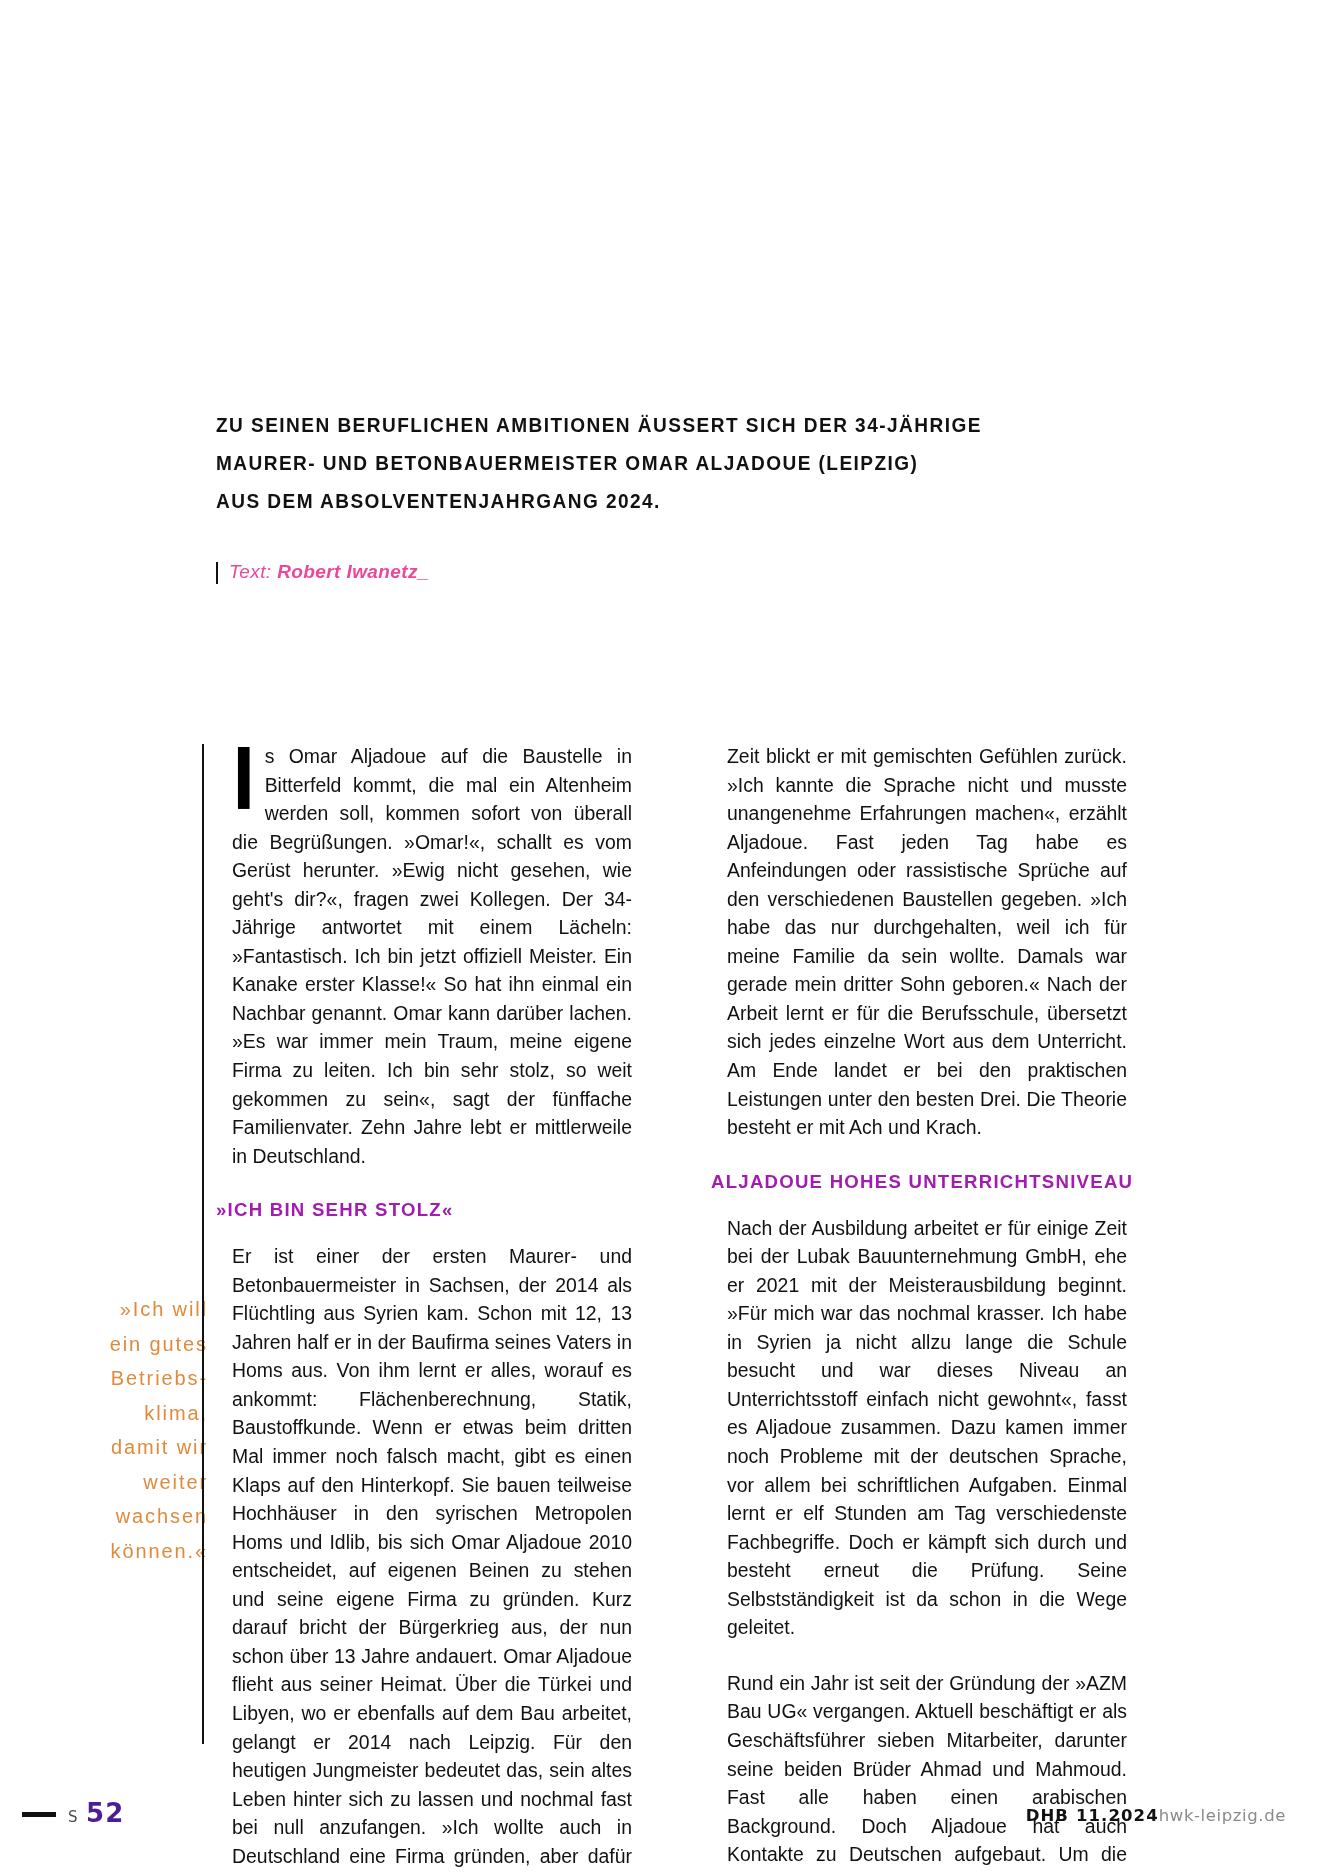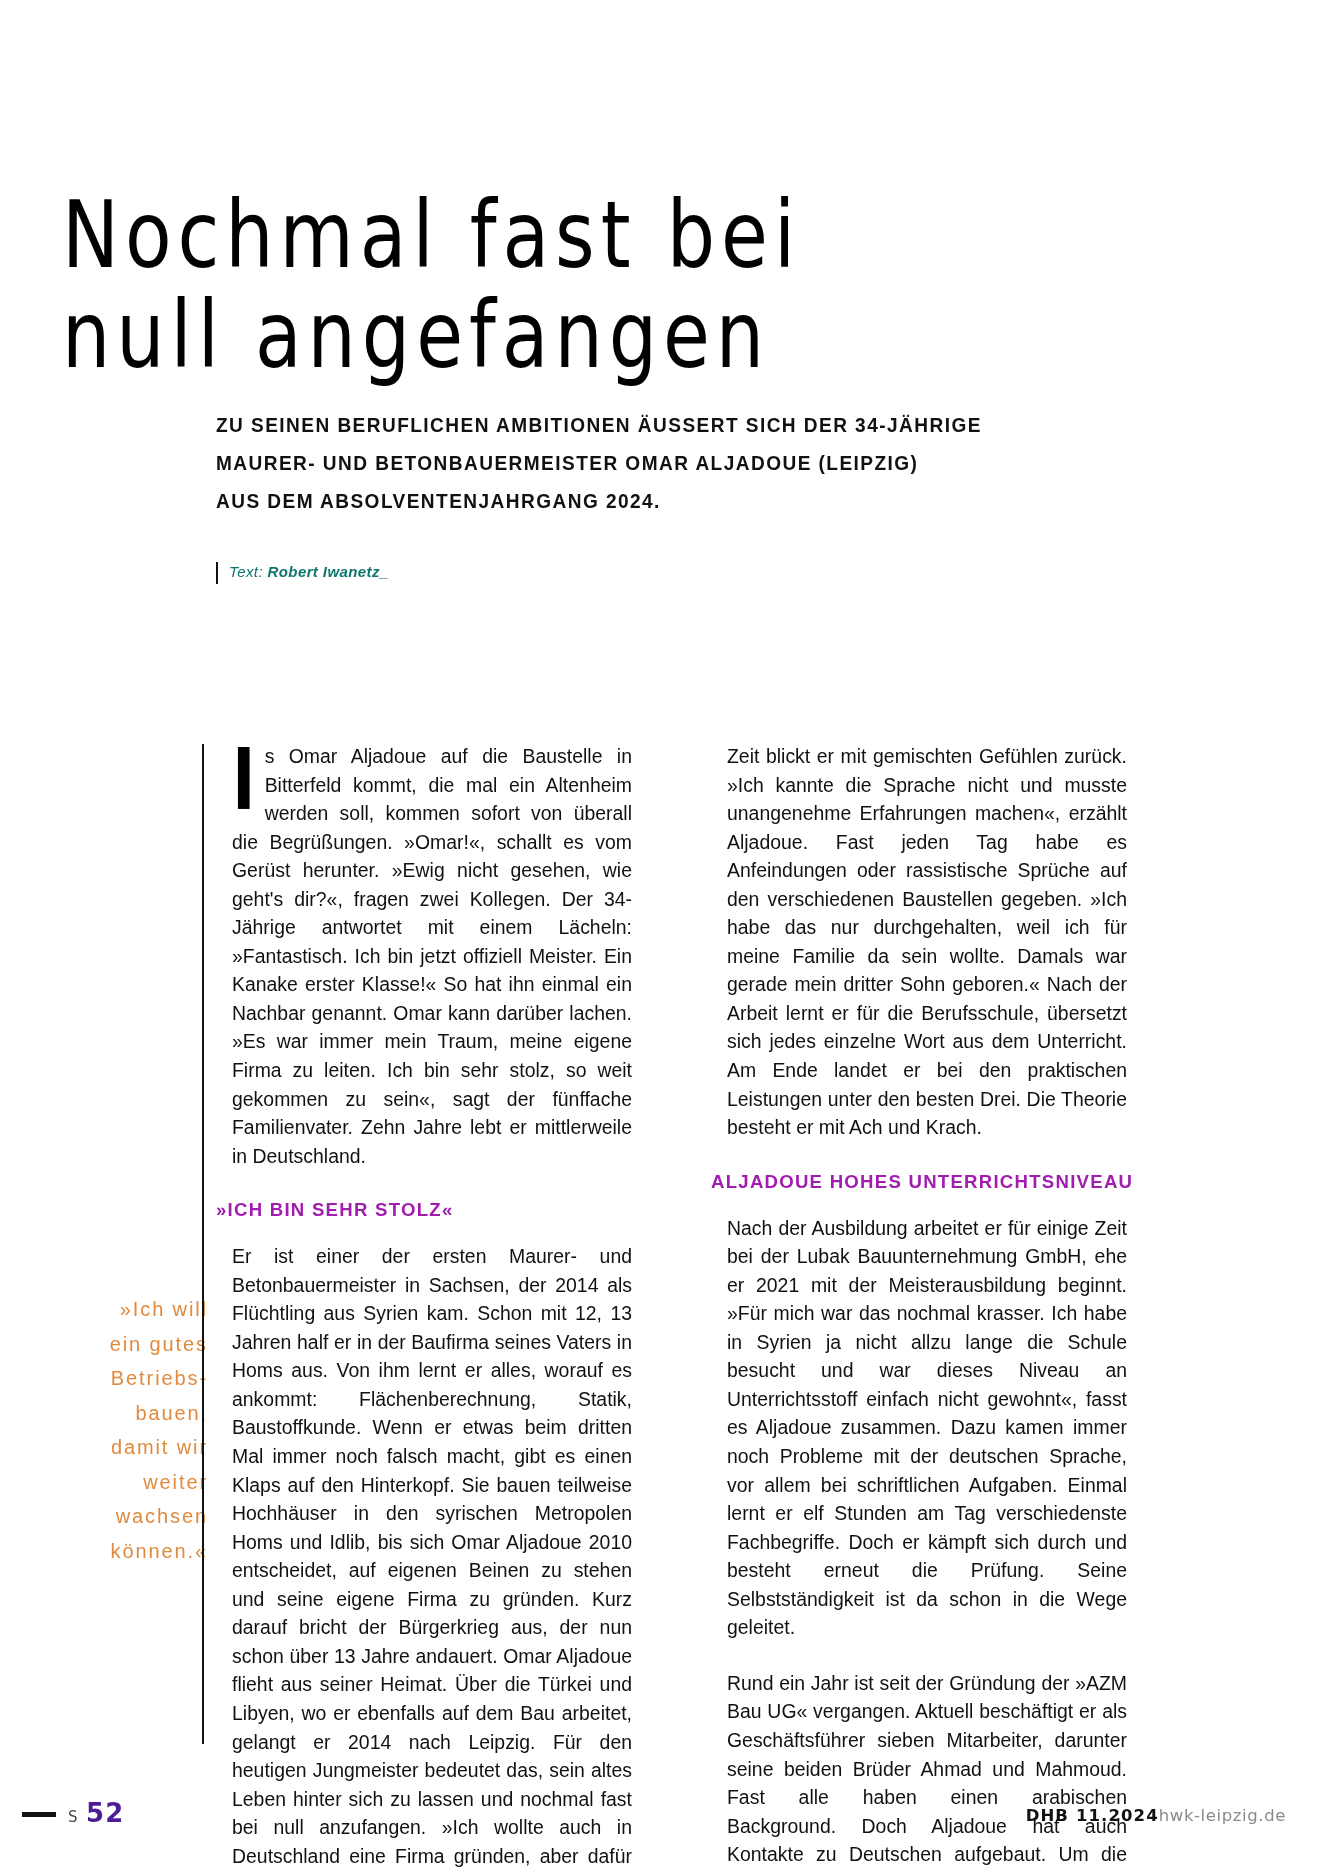--- a/index.html
+++ b/index.html
@@ -70,25 +70,25 @@
   }
   .byline-rule {
     width: 2px;
     height: 22px;
     background: #111111;
     margin-right: 11px;
     flex: none;
   }
   .byline-text {
     font-family: "Liberation Sans Narrow", "Liberation Sans", sans-serif;
-    font-size: 15px;
+    font-size: 19px;
     line-height: 19px;
     font-style: italic;
     letter-spacing: 0.4px;
-    color: #0f766e;
+    color: #ec4899;
     white-space: nowrap;
   }
   .byline-text .author {
     font-weight: 700;
   }
 
   
   .pullquote {
     position: absolute;
     left: 36px;
@@ -208,41 +208,37 @@
     font-size: 16.5px;
     color: #8a8a8a;
     letter-spacing: 0.6px;
   }
 </style>
 </head>
 <body>
 
 <div class="page">
 
-  <div class="headline">
-    <div class="headline-line">Nochmal fast bei</div>
-    <div class="headline-line">null angefangen</div>
-  </div>
 
   <div class="standfirst">
     <div class="standfirst-line">ZU SEINEN BERUFLICHEN AMBITIONEN ÄUSSERT SICH DER 34-JÄHRIGE</div>
     <div class="standfirst-line">MAURER- UND BETONBAUERMEISTER OMAR ALJADOUE (LEIPZIG)</div>
     <div class="standfirst-line">AUS DEM ABSOLVENTENJAHRGANG 2024.</div>
   </div>
 
   <div class="byline">
     <div class="byline-rule"></div>
     <div class="byline-text"><span>Text: </span><span class="author">Robert Iwanetz_</span></div>
   </div>
 
   <div class="pullquote">
     <div>»Ich will</div>
     <div>ein gutes</div>
     <div>Betriebs-</div>
-    <div>bauen,</div>
+    <div>klima,</div>
     <div>damit wir</div>
     <div>weiter</div>
     <div>wachsen</div>
     <div>können.«</div>
   </div>
 
   <div class="columns">
     <div class="col left">
       <div class="col-rule"></div>
       <p class="body-p dropcap-p">ls Omar Aljadoue auf die Baustelle in Bitterfeld kommt, die mal ein Altenheim werden soll, kommen sofort von überall die Begrüßungen. »Omar!«, schallt es vom Gerüst herunter. »Ewig nicht gesehen, wie geht's dir?«, fragen zwei Kollegen. Der 34-Jährige antwortet mit einem Lächeln: »Fantastisch. Ich bin jetzt offiziell Meister. Ein Kanake erster Klasse!« So hat ihn einmal ein Nachbar genannt. Omar kann darüber lachen. »Es war immer mein Traum, meine eigene Firma zu leiten. Ich bin sehr stolz, so weit gekommen zu sein«, sagt der fünffache Familienvater. Zehn Jahre lebt er mittlerweile in Deutschland.</p>

